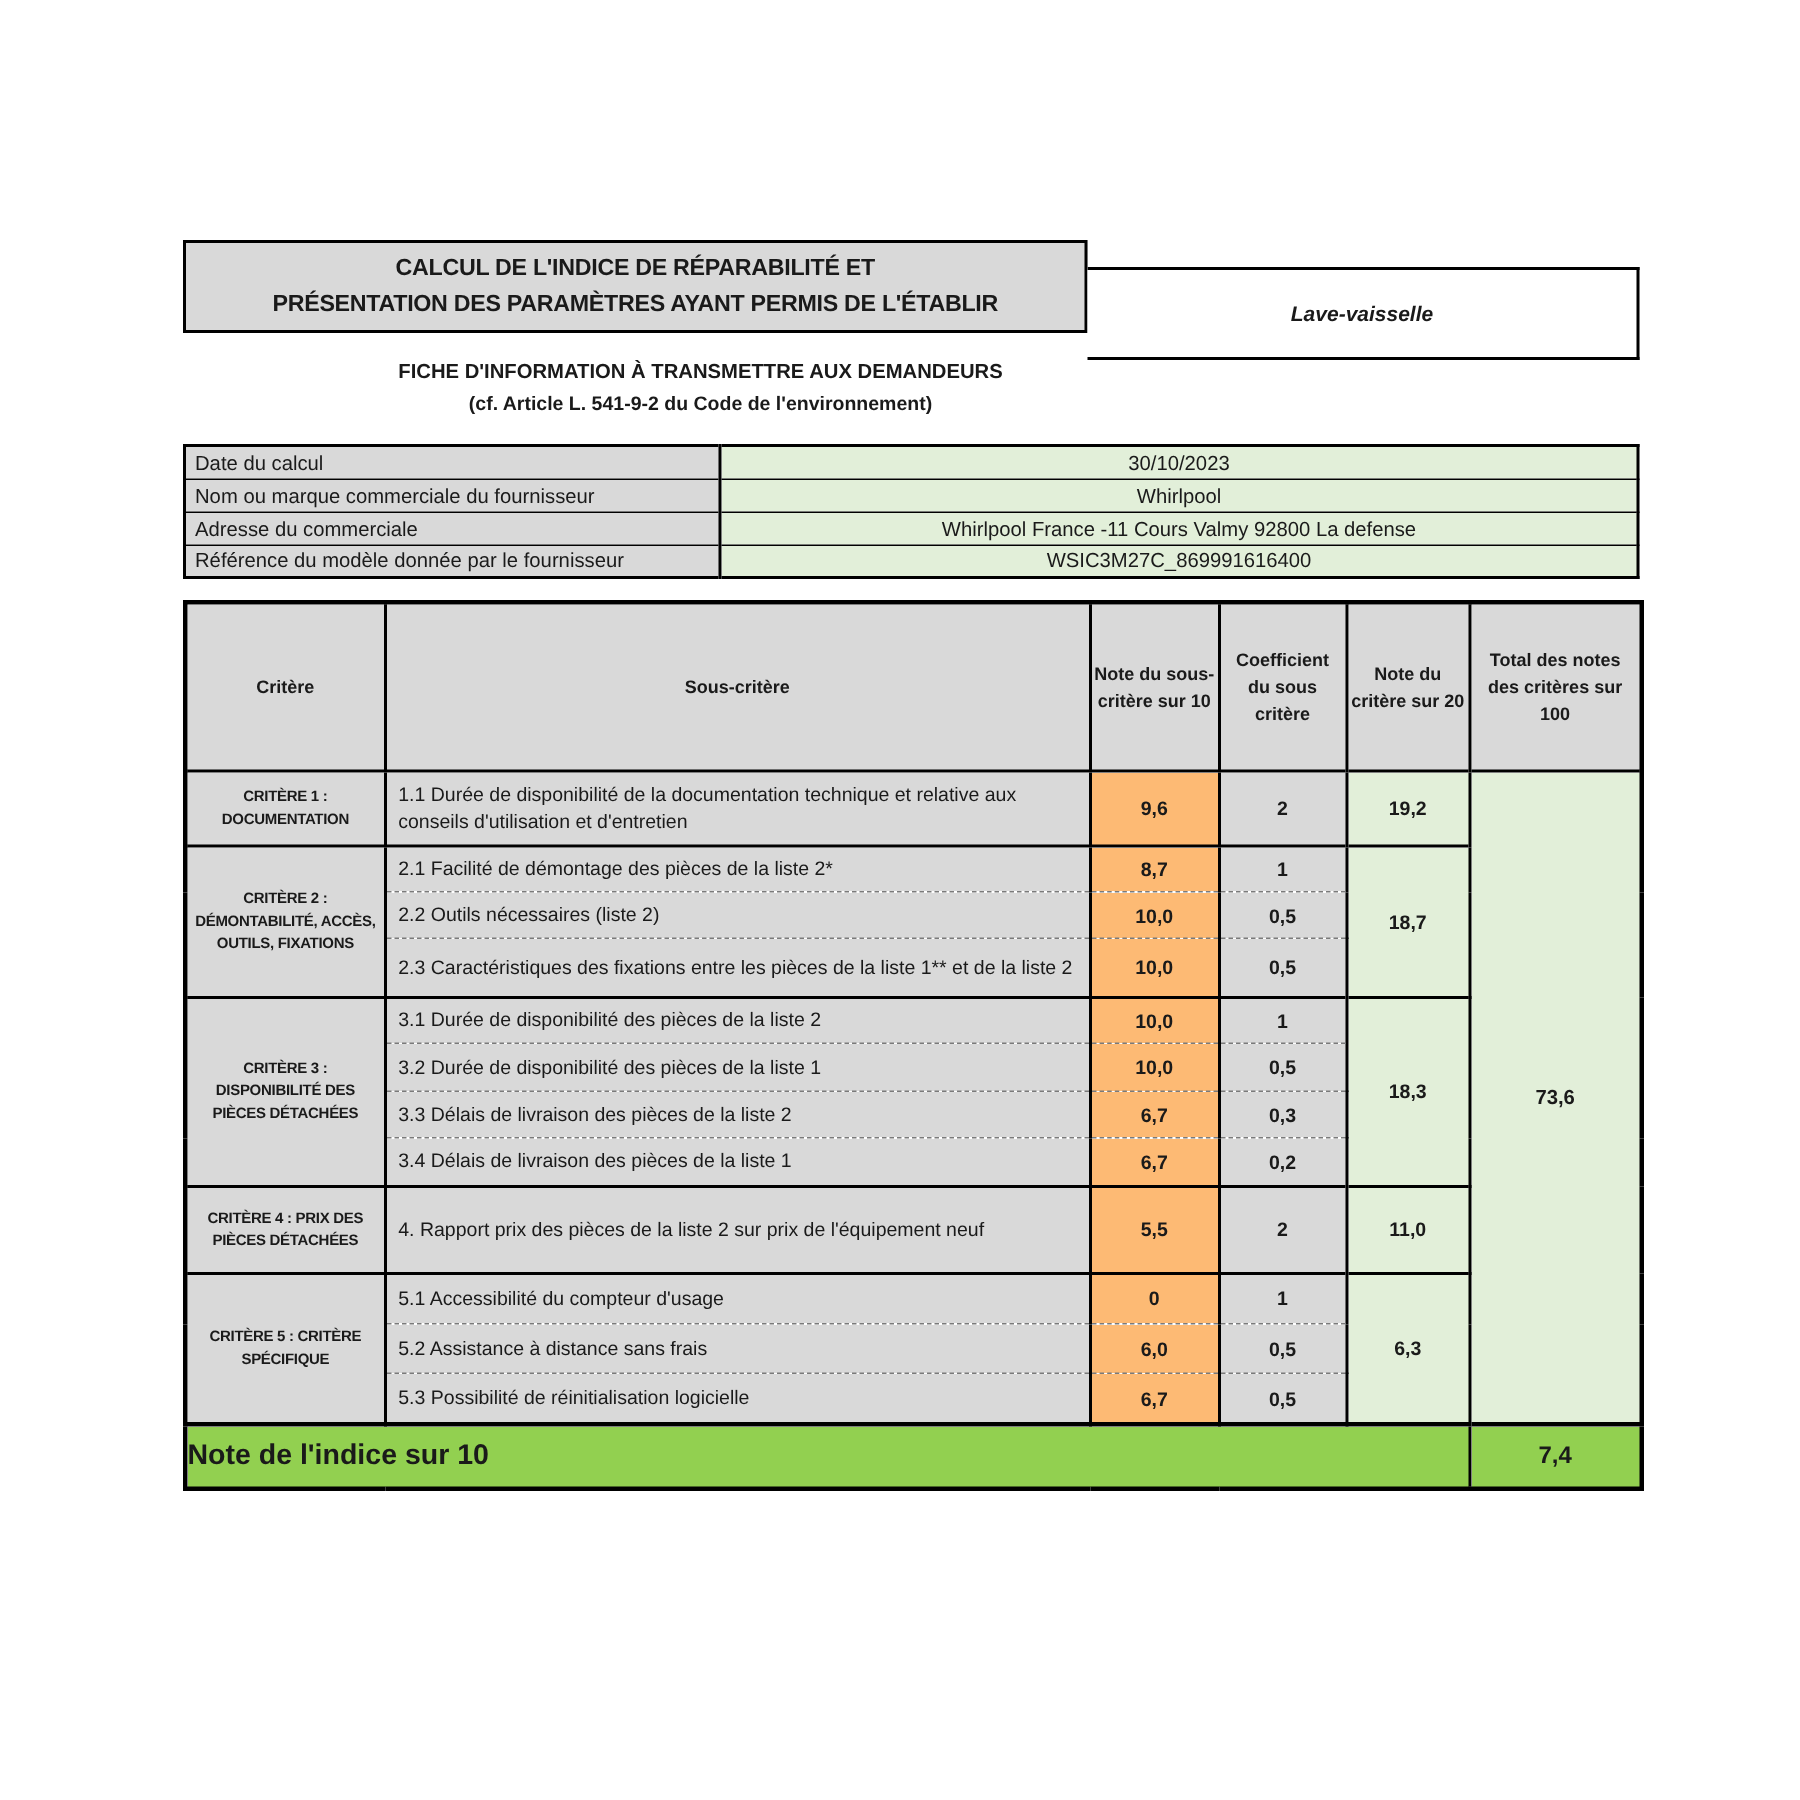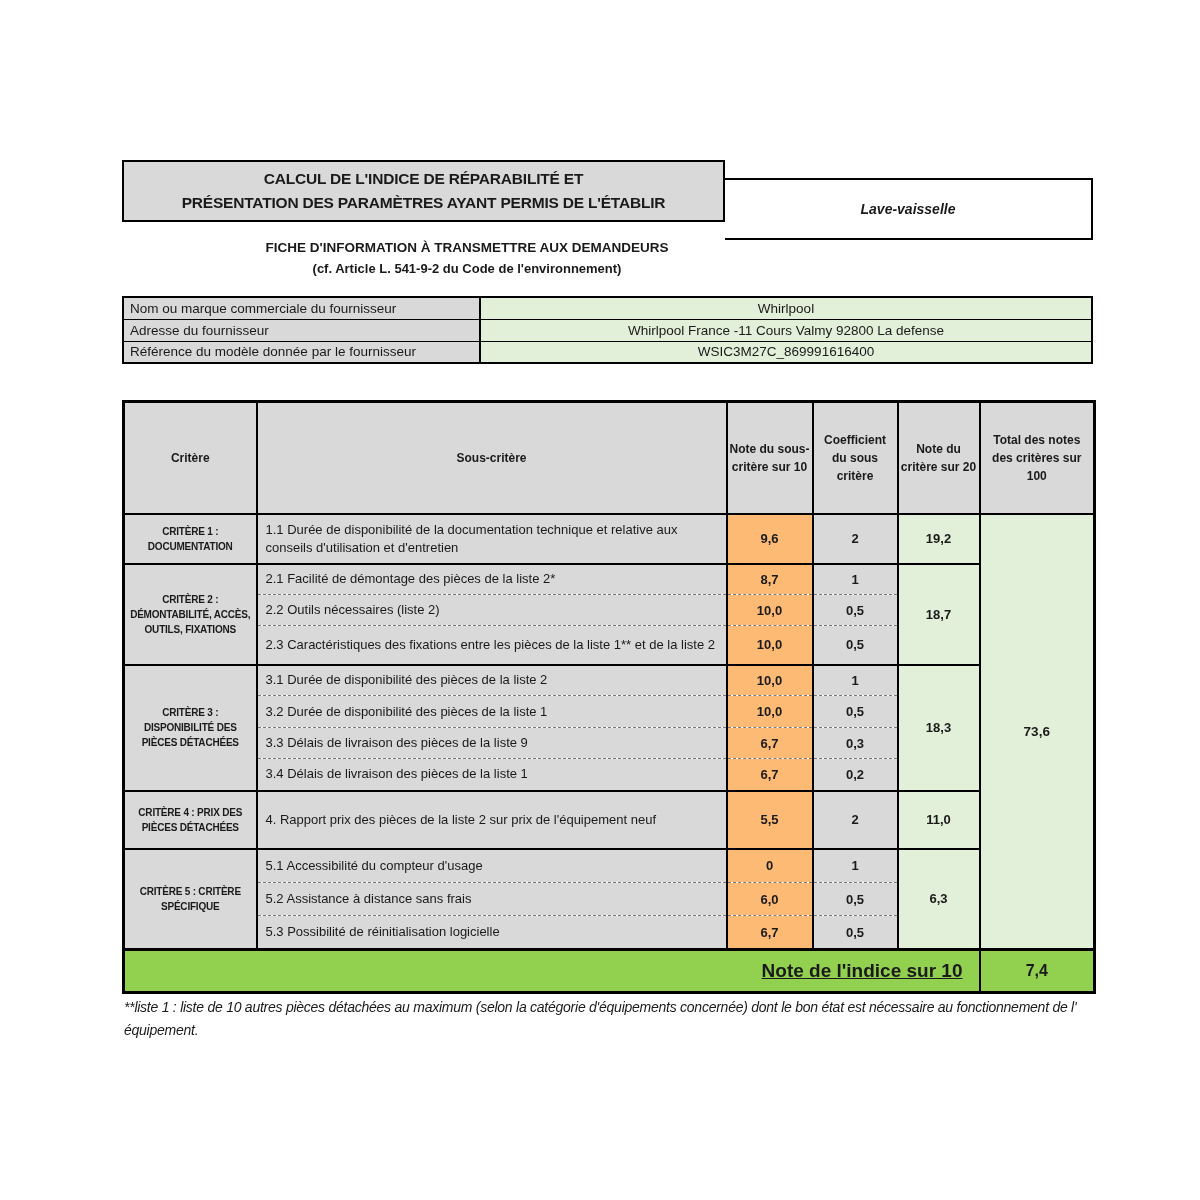--- a/index.html
+++ b/index.html
@@ -127,21 +127,21 @@
   .main-table td.total100 {
     background: var(--light-green);
     font-weight: bold; font-size: 13.5px; text-align: center;
   }
   .main-table tr.index-row > td {
     border-top: 3px solid var(--border-black);
     background: var(--bright-green);
   }
   .main-table td.index-label {
     font-weight: bold; font-size: 19px;
-    text-align: right; padding-right: 16px; text-decoration: underline;
+    text-align: left; padding-right: 16px;
   }
   .main-table td.index-value {
     font-weight: bold; font-size: 16px; text-align: center;
   }
 
   
   .footnotes {
     position: absolute; left: 124px; top: 996px;
     width: 978px;
     font-style: italic; font-size: 14px; letter-spacing: -0.25px;
@@ -162,25 +162,29 @@
   </div>
 
   <div class="subheader">
     <div class="s1">FICHE D'INFORMATION À TRANSMETTRE AUX DEMANDEURS</div>
     <div class="s2">(cf. Article L. 541-9-2 du Code de l'environnement)</div>
   </div>
 
   <table class="info-table">
     <tbody>
       <tr>
+        <td class="ilabel">Date du calcul</td>
+        <td class="ivalue">30/10/2023</td>
+      </tr>
+      <tr>
         <td class="ilabel">Nom ou marque commerciale du fournisseur</td>
         <td class="ivalue">Whirlpool</td>
       </tr>
       <tr>
-        <td class="ilabel">Adresse du fournisseur</td>
+        <td class="ilabel">Adresse du commerciale</td>
         <td class="ivalue">Whirlpool France -11 Cours Valmy 92800 La defense</td>
       </tr>
       <tr>
         <td class="ilabel">Référence du modèle donnée par le fournisseur</td>
         <td class="ivalue">WSIC3M27C_869991616400</td>
       </tr>
     </tbody>
   </table>
 
   <table class="main-table">
@@ -235,21 +239,21 @@
         <td class="note">10,0</td>
         <td class="coeff">1</td>
         <td class="note20" rowspan="4">18,3</td>
       </tr>
       <tr class="cont" style="height:32px">
         <td class="sub">3.2 Durée de disponibilité des pièces de la liste 1</td>
         <td class="note">10,0</td>
         <td class="coeff">0,5</td>
       </tr>
       <tr class="cont" style="height:31px">
-        <td class="sub">3.3 Délais de livraison des pièces de la liste 9</td>
+        <td class="sub">3.3 Délais de livraison des pièces de la liste 2</td>
         <td class="note">6,7</td>
         <td class="coeff">0,3</td>
       </tr>
       <tr class="cont" style="height:32px">
         <td class="sub">3.4 Délais de livraison des pièces de la liste 1</td>
         <td class="note">6,7</td>
         <td class="coeff">0,2</td>
       </tr>
 
       <tr style="height:58px">
@@ -279,16 +283,15 @@
       </tr>
 
       <tr class="index-row" style="height:43px">
         <td class="index-label" colspan="5">Note de l'indice sur 10</td>
         <td class="index-value">7,4</td>
       </tr>
     </tbody>
   </table>
 
   <div class="footnotes">
-    <div>**liste 1 : liste de 10 autres pièces détachées au maximum (selon la catégorie d'équipements concernée) dont le bon état est nécessaire au fonctionnement de l' équipement.</div>
   </div>
 
 </div>
 
 </body></html>

